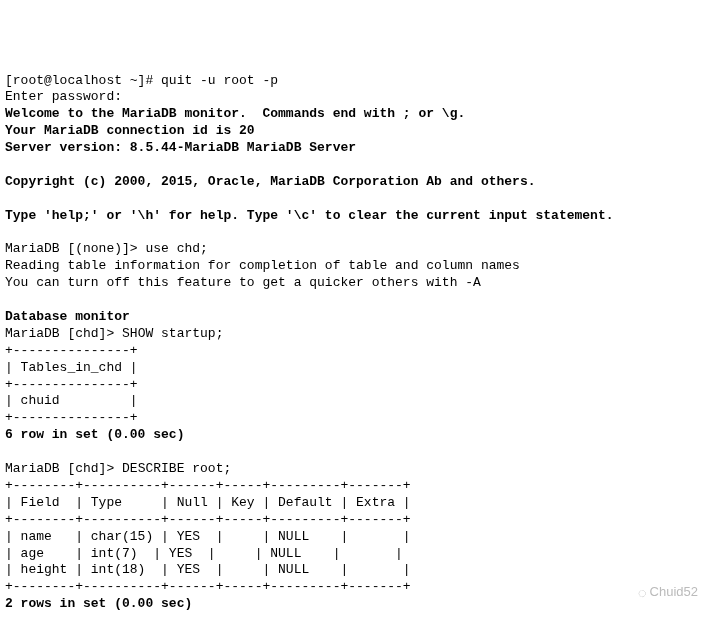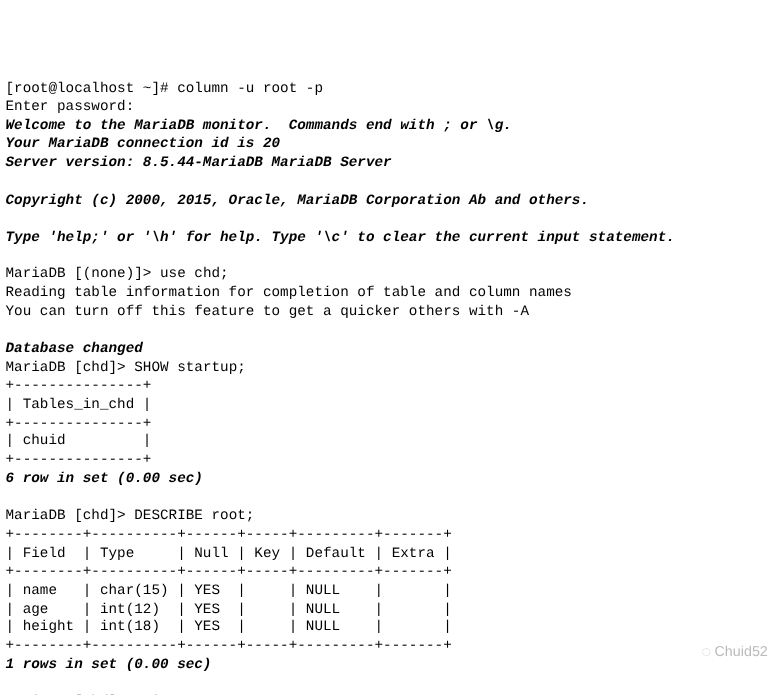--- a/index.html
+++ b/index.html
@@ -5,73 +5,73 @@
     body {
       font-family: "Courier New", monospace;
       font-size: 13px;
       background: white;
       color: black;
       margin: 0;
       padding: 5px;
       white-space: pre;
       line-height: 1.3;
     }
-    .bold { font-weight: bold; font-style: italic; }
+    .bold { font-weight: bold; }
     .watermark {
       position: absolute;
       right: 15px;
       bottom: 30px;
       color: #bbb;
       font-family: sans-serif;
       font-size: 13px;
       display: flex;
       align-items: center;
     }
     .wm-icon {
       margin-right: 3px;
       font-size: 15px;
     }
   </style>
 </head>
 <body>
 
 
 
-<div><span>[root@localhost ~]# </span><span>column -u root -p</span>
+<div><span>[root@localhost ~]# </span><span>quit -u root -p</span>
 <span>Enter password:</span>
 <span class="bold">Welcome to the MariaDB monitor.  Commands end with ; or \g.</span>
 <span class="bold">Your MariaDB connection id is 20</span>
 <span class="bold">Server version: 8.5.44-MariaDB MariaDB Server</span>
 
 <span class="bold">Copyright (c) 2000, 2015, Oracle, MariaDB Corporation Ab and others.</span>
 
 <span class="bold">Type 'help;' or '\h' for help. Type '\c' to clear the current input statement.</span>
 
 <span>MariaDB [(none)]&gt; </span><span>use chd;</span>
 <span>Reading table information for completion of table and column names</span>
 <span>You can turn off this feature to get a quicker others with -A</span>
 
-<span class="bold">Database changed</span>
+<span class="bold">Database monitor</span>
 <span>MariaDB [chd]&gt; </span><span>SHOW startup;</span>
 <span>+---------------+</span>
 <span>| Tables_in_chd |</span>
 <span>+---------------+</span>
 <span>| chuid         |</span>
 <span>+---------------+</span>
 <span class="bold">6 row in set (0.00 sec)</span>
 
 <span>MariaDB [chd]&gt; </span><span>DESCRIBE root;</span>
 <span>+--------+----------+------+-----+---------+-------+</span>
 <span>| Field  | Type     | Null | Key | Default | Extra |</span>
 <span>+--------+----------+------+-----+---------+-------+</span>
 <span>| name   | char(15) | YES  |     | NULL    |       |</span>
-<span>| age    | int(12)  | YES  |     | NULL    |       |</span>
+<span>| age    | int(7)  | YES  |     | NULL    |       |</span>
 <span>| height | int(18)  | YES  |     | NULL    |       |</span>
 <span>+--------+----------+------+-----+---------+-------+</span>
-<span class="bold">1 rows in set (0.00 sec)</span>
+<span class="bold">2 rows in set (0.00 sec)</span>
 
 <span>MariaDB [chd]&gt; </span><span>quit</span>
 </div>
 
 <div class="watermark"><span class="wm-icon">◌</span><span>Chuid52</span></div>
 
 
 
 
 </body></html>

